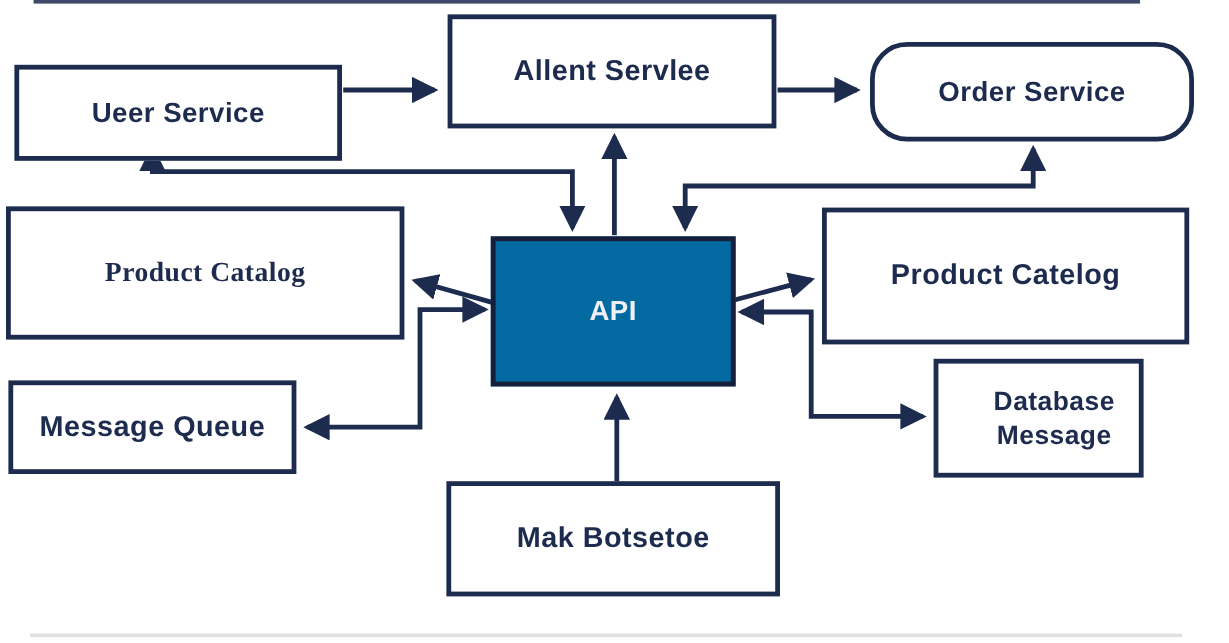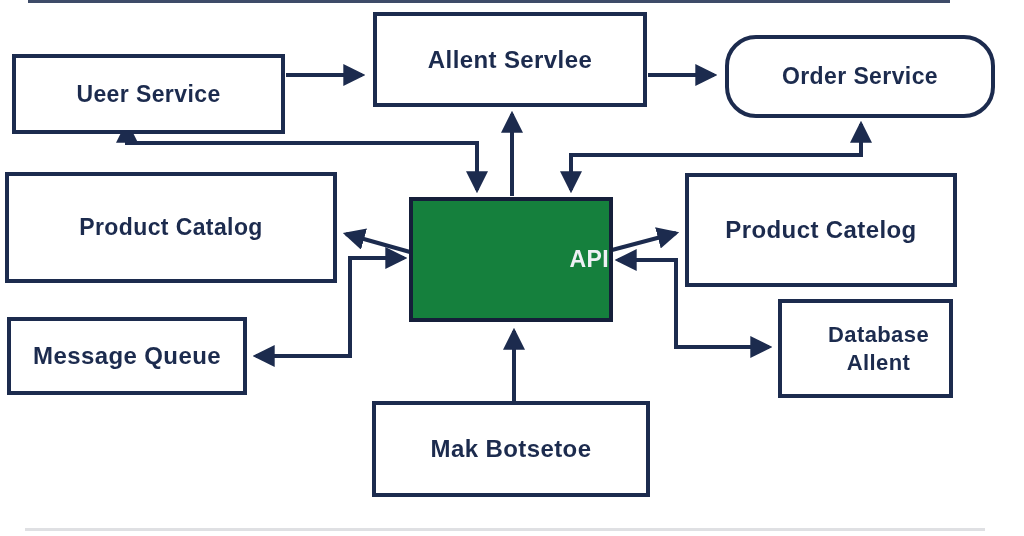--- a/index.html
+++ b/index.html
@@ -11,27 +11,27 @@
   #canvas{position:absolute;inset:0;width:1024px;height:536px;}
   svg.wires{position:absolute;left:0;top:0;z-index:1;}
   .node{
     position:absolute;z-index:2;box-sizing:border-box;
     background:#ffffff;border:4px solid #1c2b4e;
     display:flex;flex-direction:column;align-items:center;justify-content:center;
     color:#1c2b4e;font-weight:bold;text-align:center;
     letter-spacing:.4px;line-height:1.25;
   }
   .node .lbl{white-space:nowrap;}
-  .node.dark{background:#15803d;border-color:#151f3a;color:#eef0f5;align-items:flex-end;}
+  .node.dark{background:#0369a1;border-color:#151f3a;color:#eef0f5;}
   .node-user{left:12px;top:38px;width:273px;height:80px;font-size:23px;margin-top:16px;}
   .node-client{left:373px;top:12px;width:274px;height:95px;font-size:24px;justify-content:center;}
   .node-order{left:725px;top:35px;width:270px;height:83px;font-size:23px;border-radius:31px;}
-  .node-pcleft{left:5px;top:172px;width:332px;height:111px;font-size:23px;}
+  .node-pcleft{left:5px;top:172px;width:332px;height:111px;font-size:23px;font-family:Liberation Serif, serif;}
   .node-api{left:409px;top:197px;width:204px;height:125px;font-size:23px;line-height:1.45;}
-  .node-pcright{left:685px;top:173px;width:272px;height:114px;font-size:24px;}
+  .node-pcright{left:685px;top:173px;width:306px;height:114px;font-size:24px;}
   .node-db{left:778px;top:299px;width:175px;height:99px;font-size:22px;padding-left:26px;}
   .node-mq{left:7px;top:317px;width:240px;height:78px;font-size:24px;}
   .node-mak{left:372px;top:401px;width:278px;height:96px;font-size:24px;}
   .edge-line{position:absolute;z-index:0;background:#1c2b4e;}
   .frame-top{left:28px;top:0;width:922px;height:3px;opacity:.85;}
   .frame-bottom{left:25px;top:528px;width:960px;height:3px;background:#9aa0a8;opacity:.32;}
 </style>
 </head>
 <body>
 
@@ -82,21 +82,21 @@
   <div class="node dark node-api">
     <span class="lbl">API</span>
   </div>
 
   <div class="node node-pcright">
     <span class="lbl">Product Catelog</span>
   </div>
 
   <div class="node node-db">
     <span class="lbl">Database</span>
-    <span class="lbl">Allent</span>
+    <span class="lbl">Message</span>
   </div>
 
   <div class="node node-mq">
     <span class="lbl">Message Queue</span>
   </div>
 
   <div class="node node-mak">
     <span class="lbl">Mak Botsetoe</span>
   </div>
 

